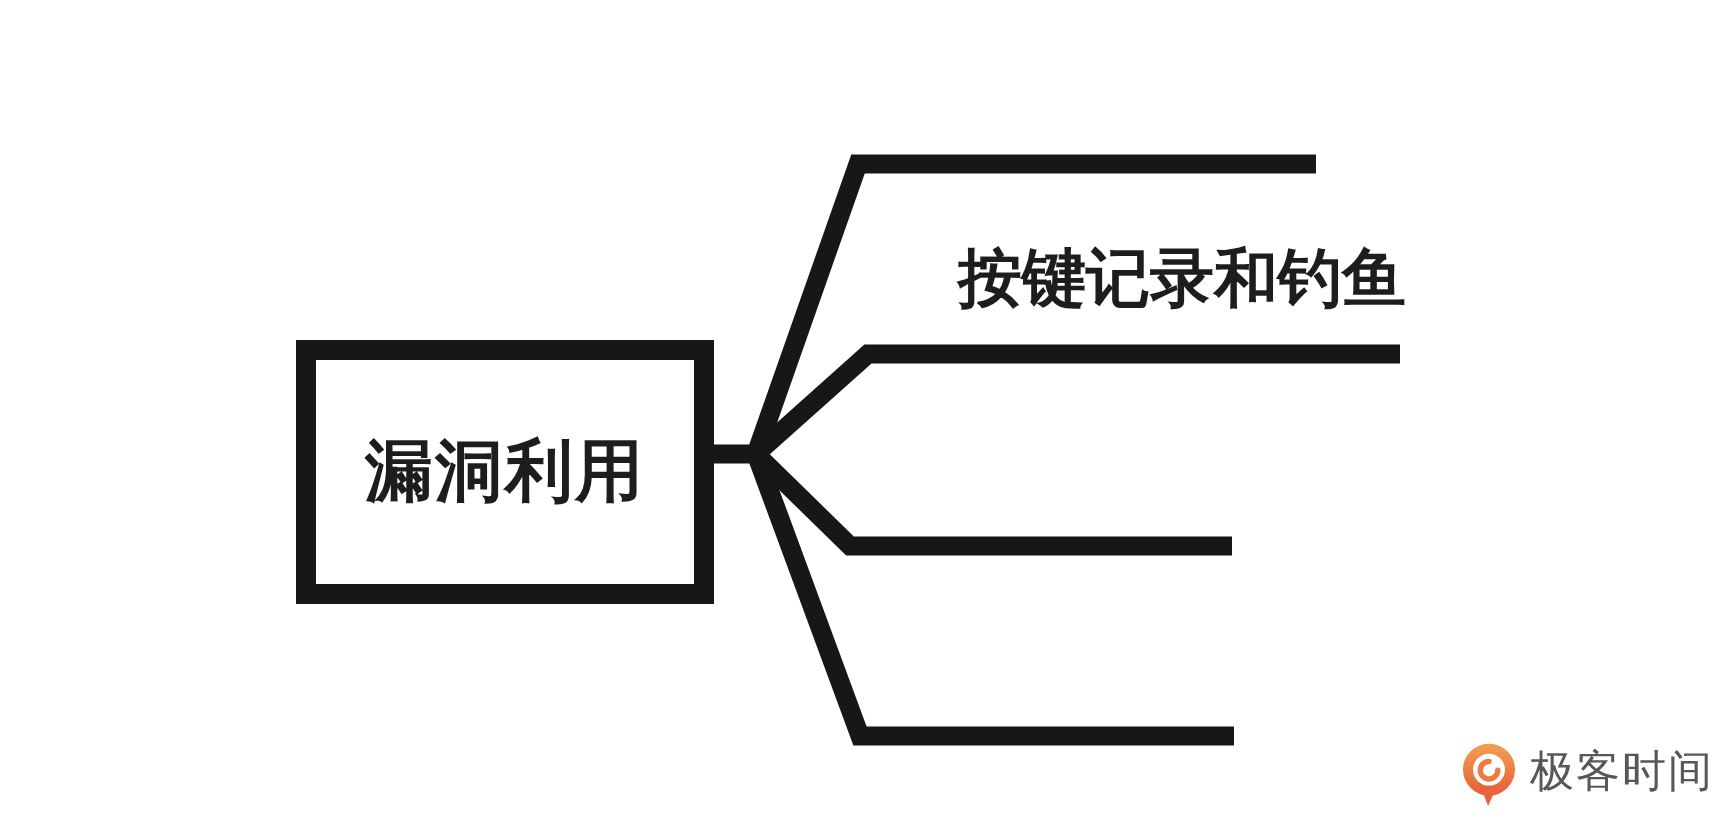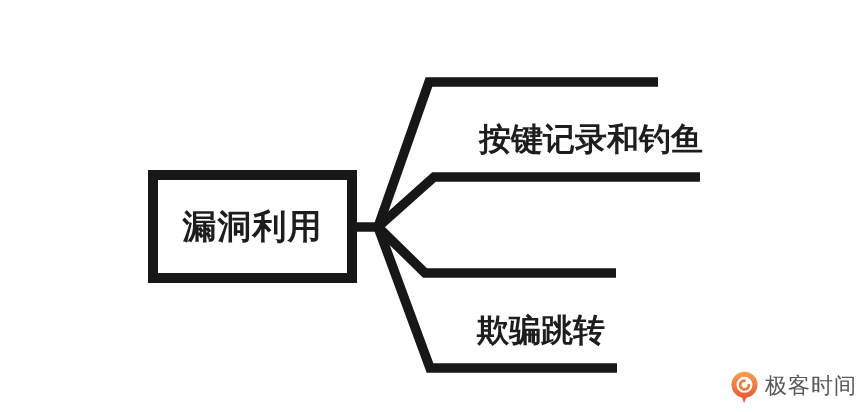--- a/index.html
+++ b/index.html
@@ -28,21 +28,21 @@
     stroke: #171717;
     stroke-width: 9.5;
     stroke-linejoin: miter;
     stroke-linecap: butt;
   }
   .root-node {
     position: absolute;
     left: 148px;
     top: 170px;
     width: 209px;
-    height: 113px;
+    height: 132px;
     box-sizing: border-box;
     border: 10px solid #171717;
     background: #ffffff;
     display: flex;
     align-items: center;
     justify-content: center;
   }
   .root-node .root-label {
     font-size: 34px;
     font-weight: 700;
@@ -93,21 +93,20 @@
     <polyline points="378,227 434,177 700,177"></polyline>
     <polyline points="378,227 425,273 616,273"></polyline>
     <polyline points="378,227 430,368 617,368"></polyline>
   </svg>
 
   <div class="root-node">
     <span class="root-label">漏洞利用</span>
   </div>
 
   <div class="branch-label branch-label-1">按键记录和钓鱼</div>
-  <div class="branch-label branch-label-3">欺骗跳转</div>
 
   <div class="watermark">
     <svg class="logo-icon" viewBox="0 0 34 37" aria-hidden="true">
       <defs>
         <linearGradient id="gkGrad" x1="0" y1="0" x2="0" y2="1">
           <stop offset="0" stop-color="#f29a4e"></stop>
           <stop offset="1" stop-color="#e8633a"></stop>
         </linearGradient>
       </defs>
       <circle cx="17" cy="15" r="11.5" fill="none" stroke="url(#gkGrad)" stroke-width="5.5"></circle>

